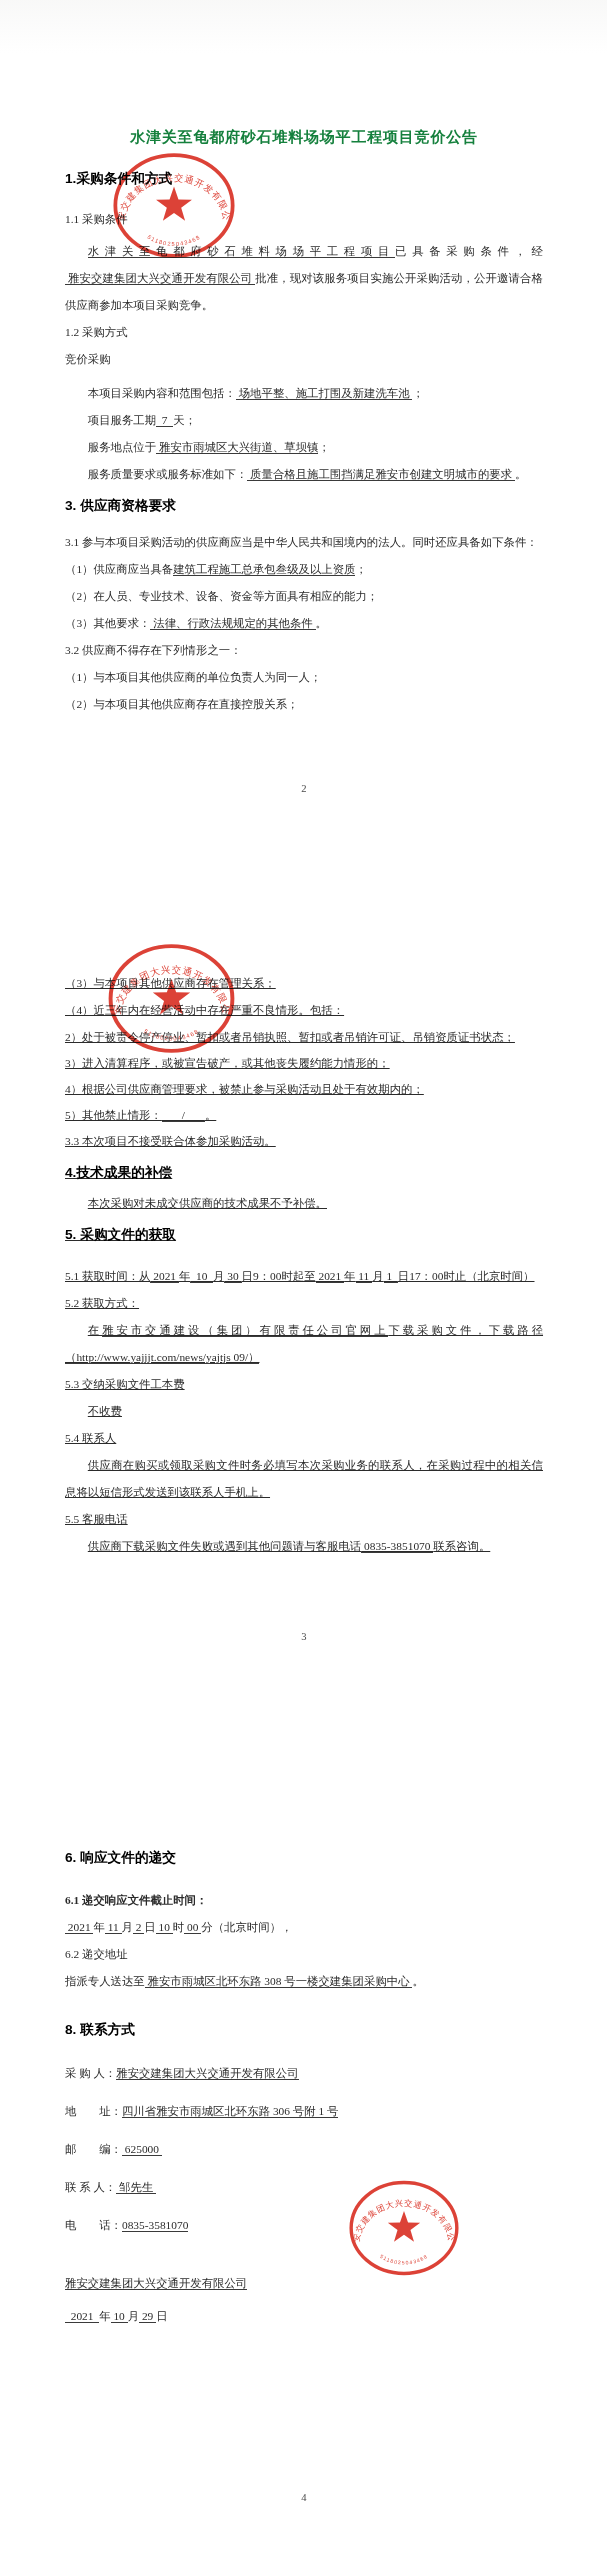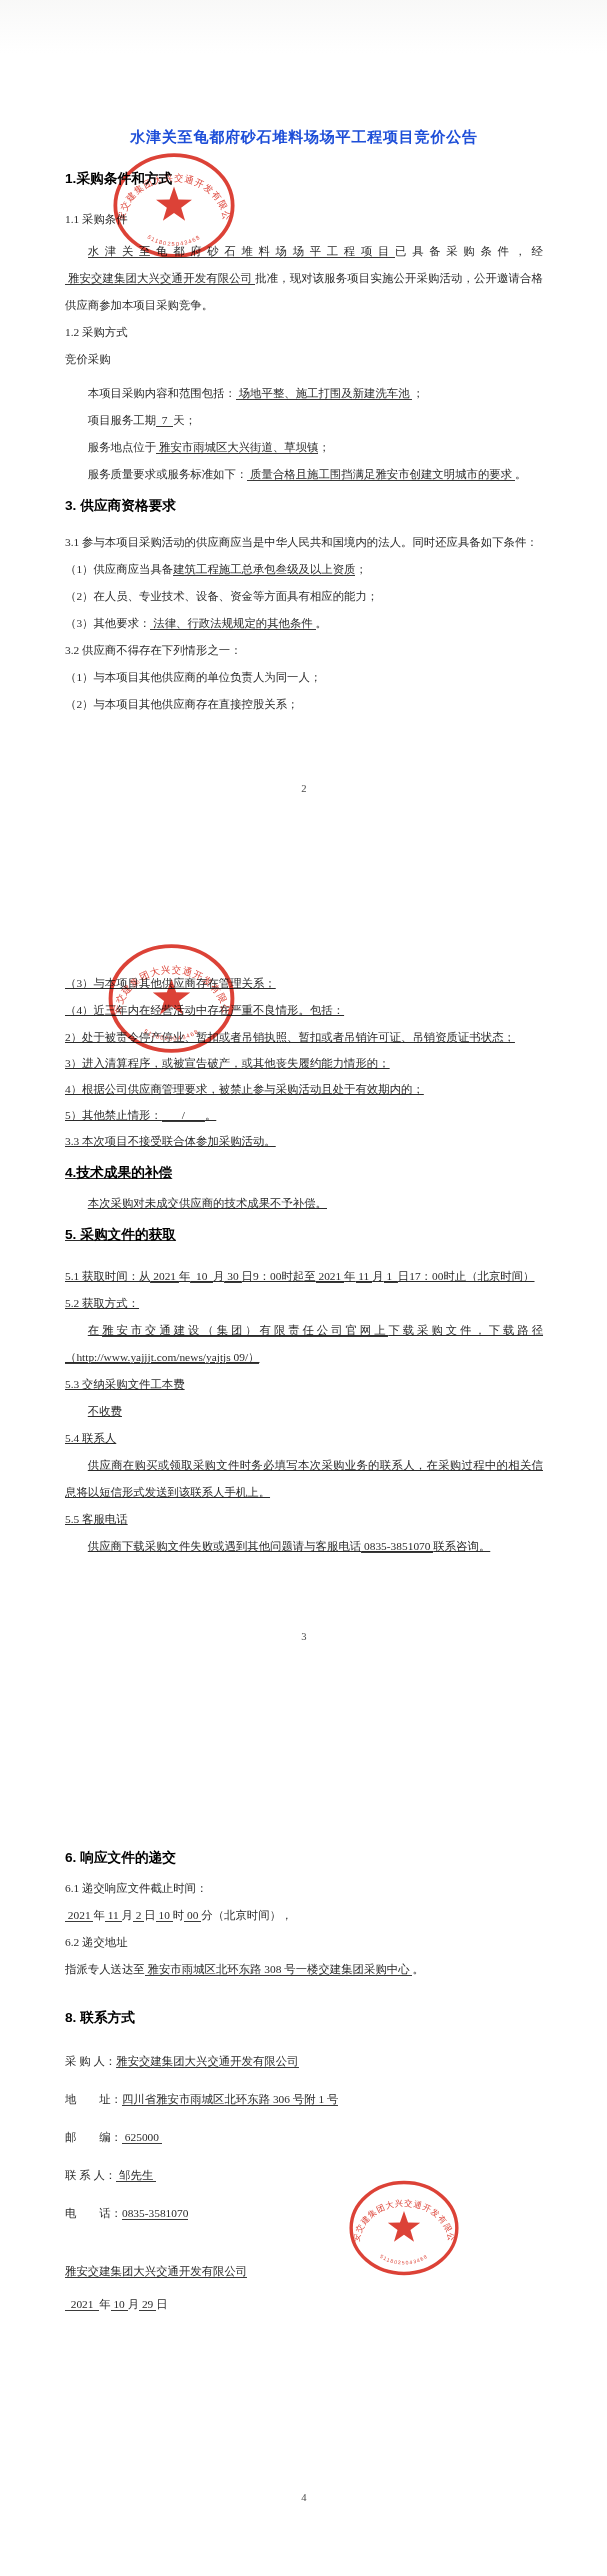--- a/index.html
+++ b/index.html
@@ -3,21 +3,21 @@
 <meta charset="utf-8">
 <style>
   html,body{margin:0;padding:0;background:#ffffff;}
   body{width:608px;height:2576px;font-family:"Liberation Serif","DejaVu Serif",serif;color:#2b2b2b;position:relative;}
   .page{position:relative;width:608px;background:#ffffff;overflow:hidden;}
   #page1{height:859px;}
   #page2{height:859px;}
   #page3{height:858px;}
   .scan-top{position:absolute;top:0;left:0;width:100%;height:53px;background:linear-gradient(#f4f4f3,#ffffff);opacity:.6;}
   .content{margin:0 65px;}
-  .doc-title{margin:0;padding-top:128px;text-align:center;font-family:"Liberation Sans","DejaVu Sans",sans-serif;font-weight:bold;font-size:15px;letter-spacing:0.8px;color:#1d4ed8;}
+  .doc-title{margin:0;padding-top:128px;text-align:center;font-family:"Liberation Sans","DejaVu Sans",sans-serif;font-weight:bold;font-size:15px;letter-spacing:0.8px;color:#15803d;}
   .h-major{font-family:"Liberation Sans","DejaVu Sans",sans-serif;font-weight:bold;font-size:13.7px;color:#000000;margin:0;line-height:35px;}
   p.line{margin:0;font-size:11.4px;line-height:27px;text-align:justify;}
   p.tight{line-height:26px;}
   .sub{margin-left:12px;}
   .it1{margin-left:23px;}
   .it2{margin-left:32px;}
   .ind{text-indent:2em;}
   .u{border-bottom:0.8px solid #3a3a3a;white-space:pre;}
   .pagenum{position:absolute;left:0;width:100%;text-align:center;font-size:10.6px;color:#4a4a4a;}
   #page1 .pagenum{bottom:65px;}
@@ -102,21 +102,21 @@
       <path id="arc2b" d="M 41 122 A 65 52 0 0 0 159 122" fill="none"></path>
       <text font-size="9" letter-spacing="2" fill="#d8281b" font-family="Liberation Sans, sans-serif"><textPath href="#arc2b" startOffset="50%" text-anchor="middle">5118025043468</textPath></text>
     </svg>
   </div>
   <div class="pagenum">3</div>
 </div>
 
 <div class="page" id="page3">
   <div class="content" style="padding-top:122px;">
     <p class="h-major">6. 响应文件的递交</p>
-    <p class="line sub" style="">6.1 递交响应文件截止时间：</p>
+    <p class="line sub" style="margin-top:12px;font-weight:bold;">6.1 递交响应文件截止时间：</p>
     <p class="line sub"><span class="u"> 2021 </span><span>年</span><span class="u"> 11 </span><span>月</span><span class="u"> 2 </span><span>日</span><span class="u"> 10 </span><span>时</span><span class="u"> 00 </span><span>分（北京时间），</span></p>
     <p class="line sub">6.2 递交地址</p>
     <p class="line"><span>指派专人送达至</span><span class="u"> 雅安市雨城区北环东路 308 号一楼交建集团采购中心 </span><span>。</span></p>
     <p class="h-major" style="margin-top:16.7px;">8. 联系方式</p>
     <div class="contact" style="margin-top:7.6px;">
       <p class="line it1"><span>采 购 人：</span><span class="u">雅安交建集团大兴交通开发有限公司</span></p>
       <p class="line it1"><span>地　　址：</span><span class="u">四川省雅安市雨城区北环东路 306 号附 1 号</span></p>
       <p class="line it1"><span>邮　　编：</span><span class="u"> 625000 </span></p>
       <p class="line it1"><span>联 系 人：</span><span class="u"> 邹先生 </span></p>
       <p class="line it1"><span>电　　话：</span><span class="u">0835-3581070</span></p>

